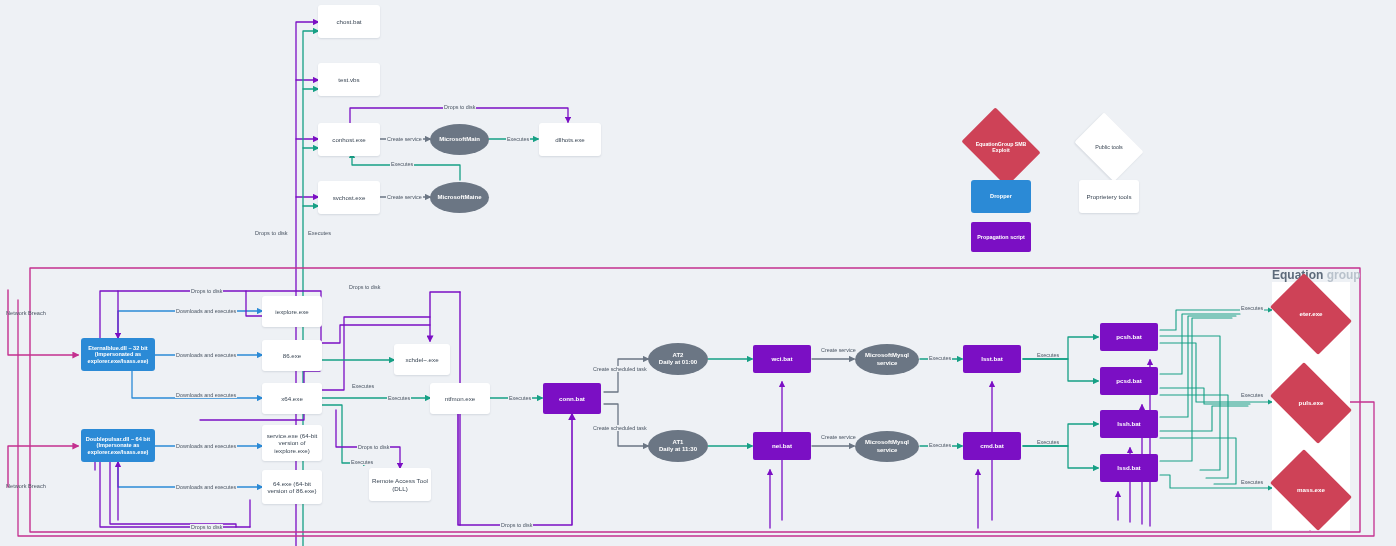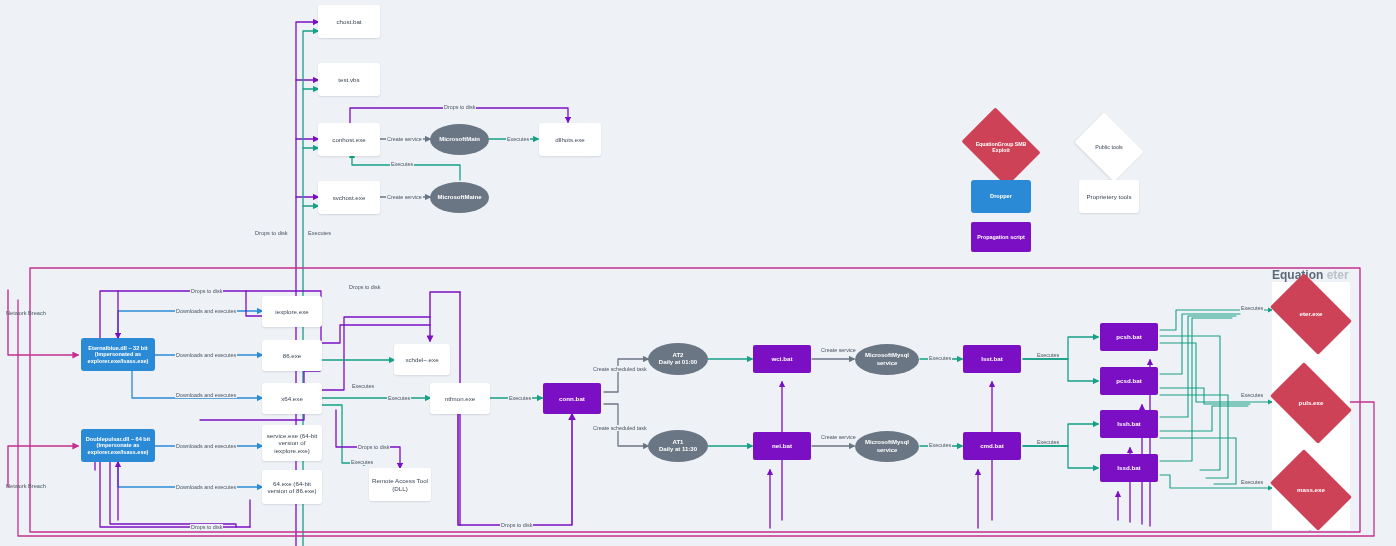--- a/index.html
+++ b/index.html
@@ -267,21 +267,21 @@
   <div class="node wbox" style="left:1079px;top:180px;width:60px;height:33px;">
     <span>Proprietery tools</span>
     </div>
 
   <div class="node pbox" style="left:971px;top:222px;width:60px;height:30px;font-size:5.4px;">
     <span>Propagation script</span>
     </div>
 
   <div id="eqgroup"></div>
   <div id="eqtitle">
-    <span>Equation</span><span class="dim"> eter</span>
+    <span>Equation</span><span class="dim"> group</span>
   </div>
 
   <div class="node bbox" style="left:81px;top:338px;width:74px;height:33px;">
     <span>Eternalblue.dll – 32 bit (Impersonated as explorer.exe/lsass.exe)</span>
     </div>
 
   <div class="node bbox" style="left:81px;top:429px;width:74px;height:33px;">
     <span>Doublepulsar.dll – 64 bit (Impersonate as explorer.exe/lsass.exe)</span>
     </div>
 

